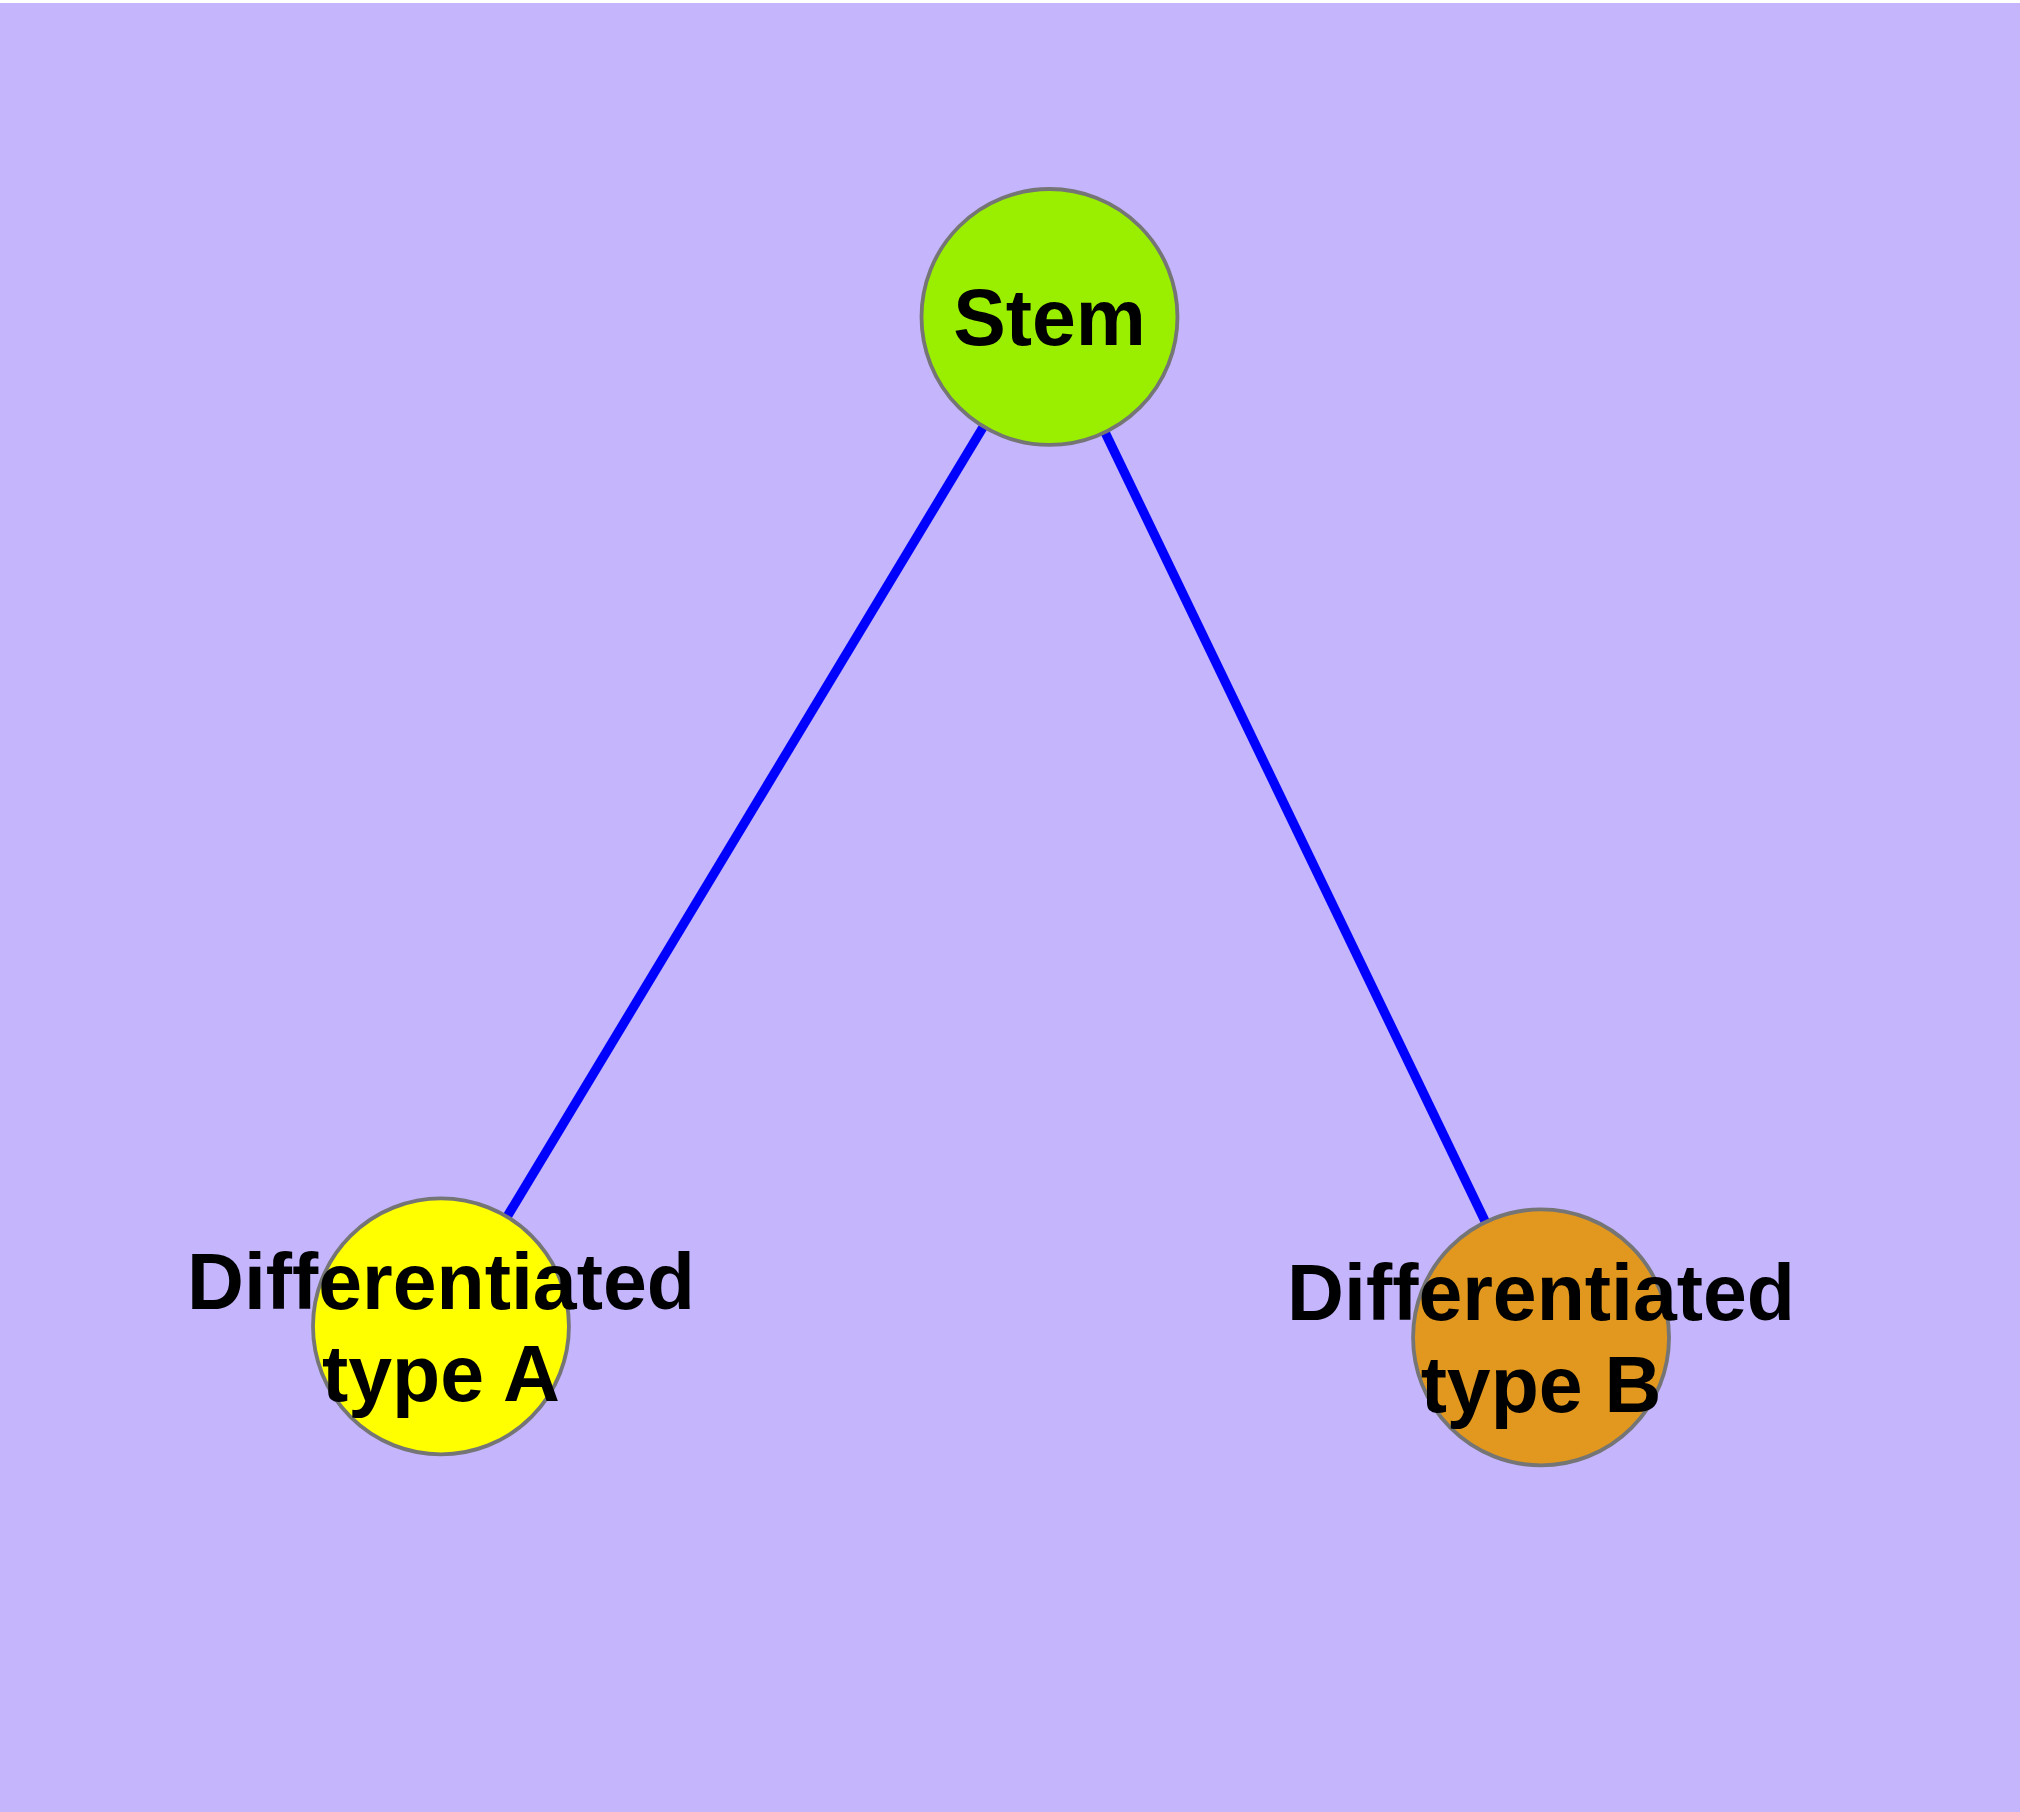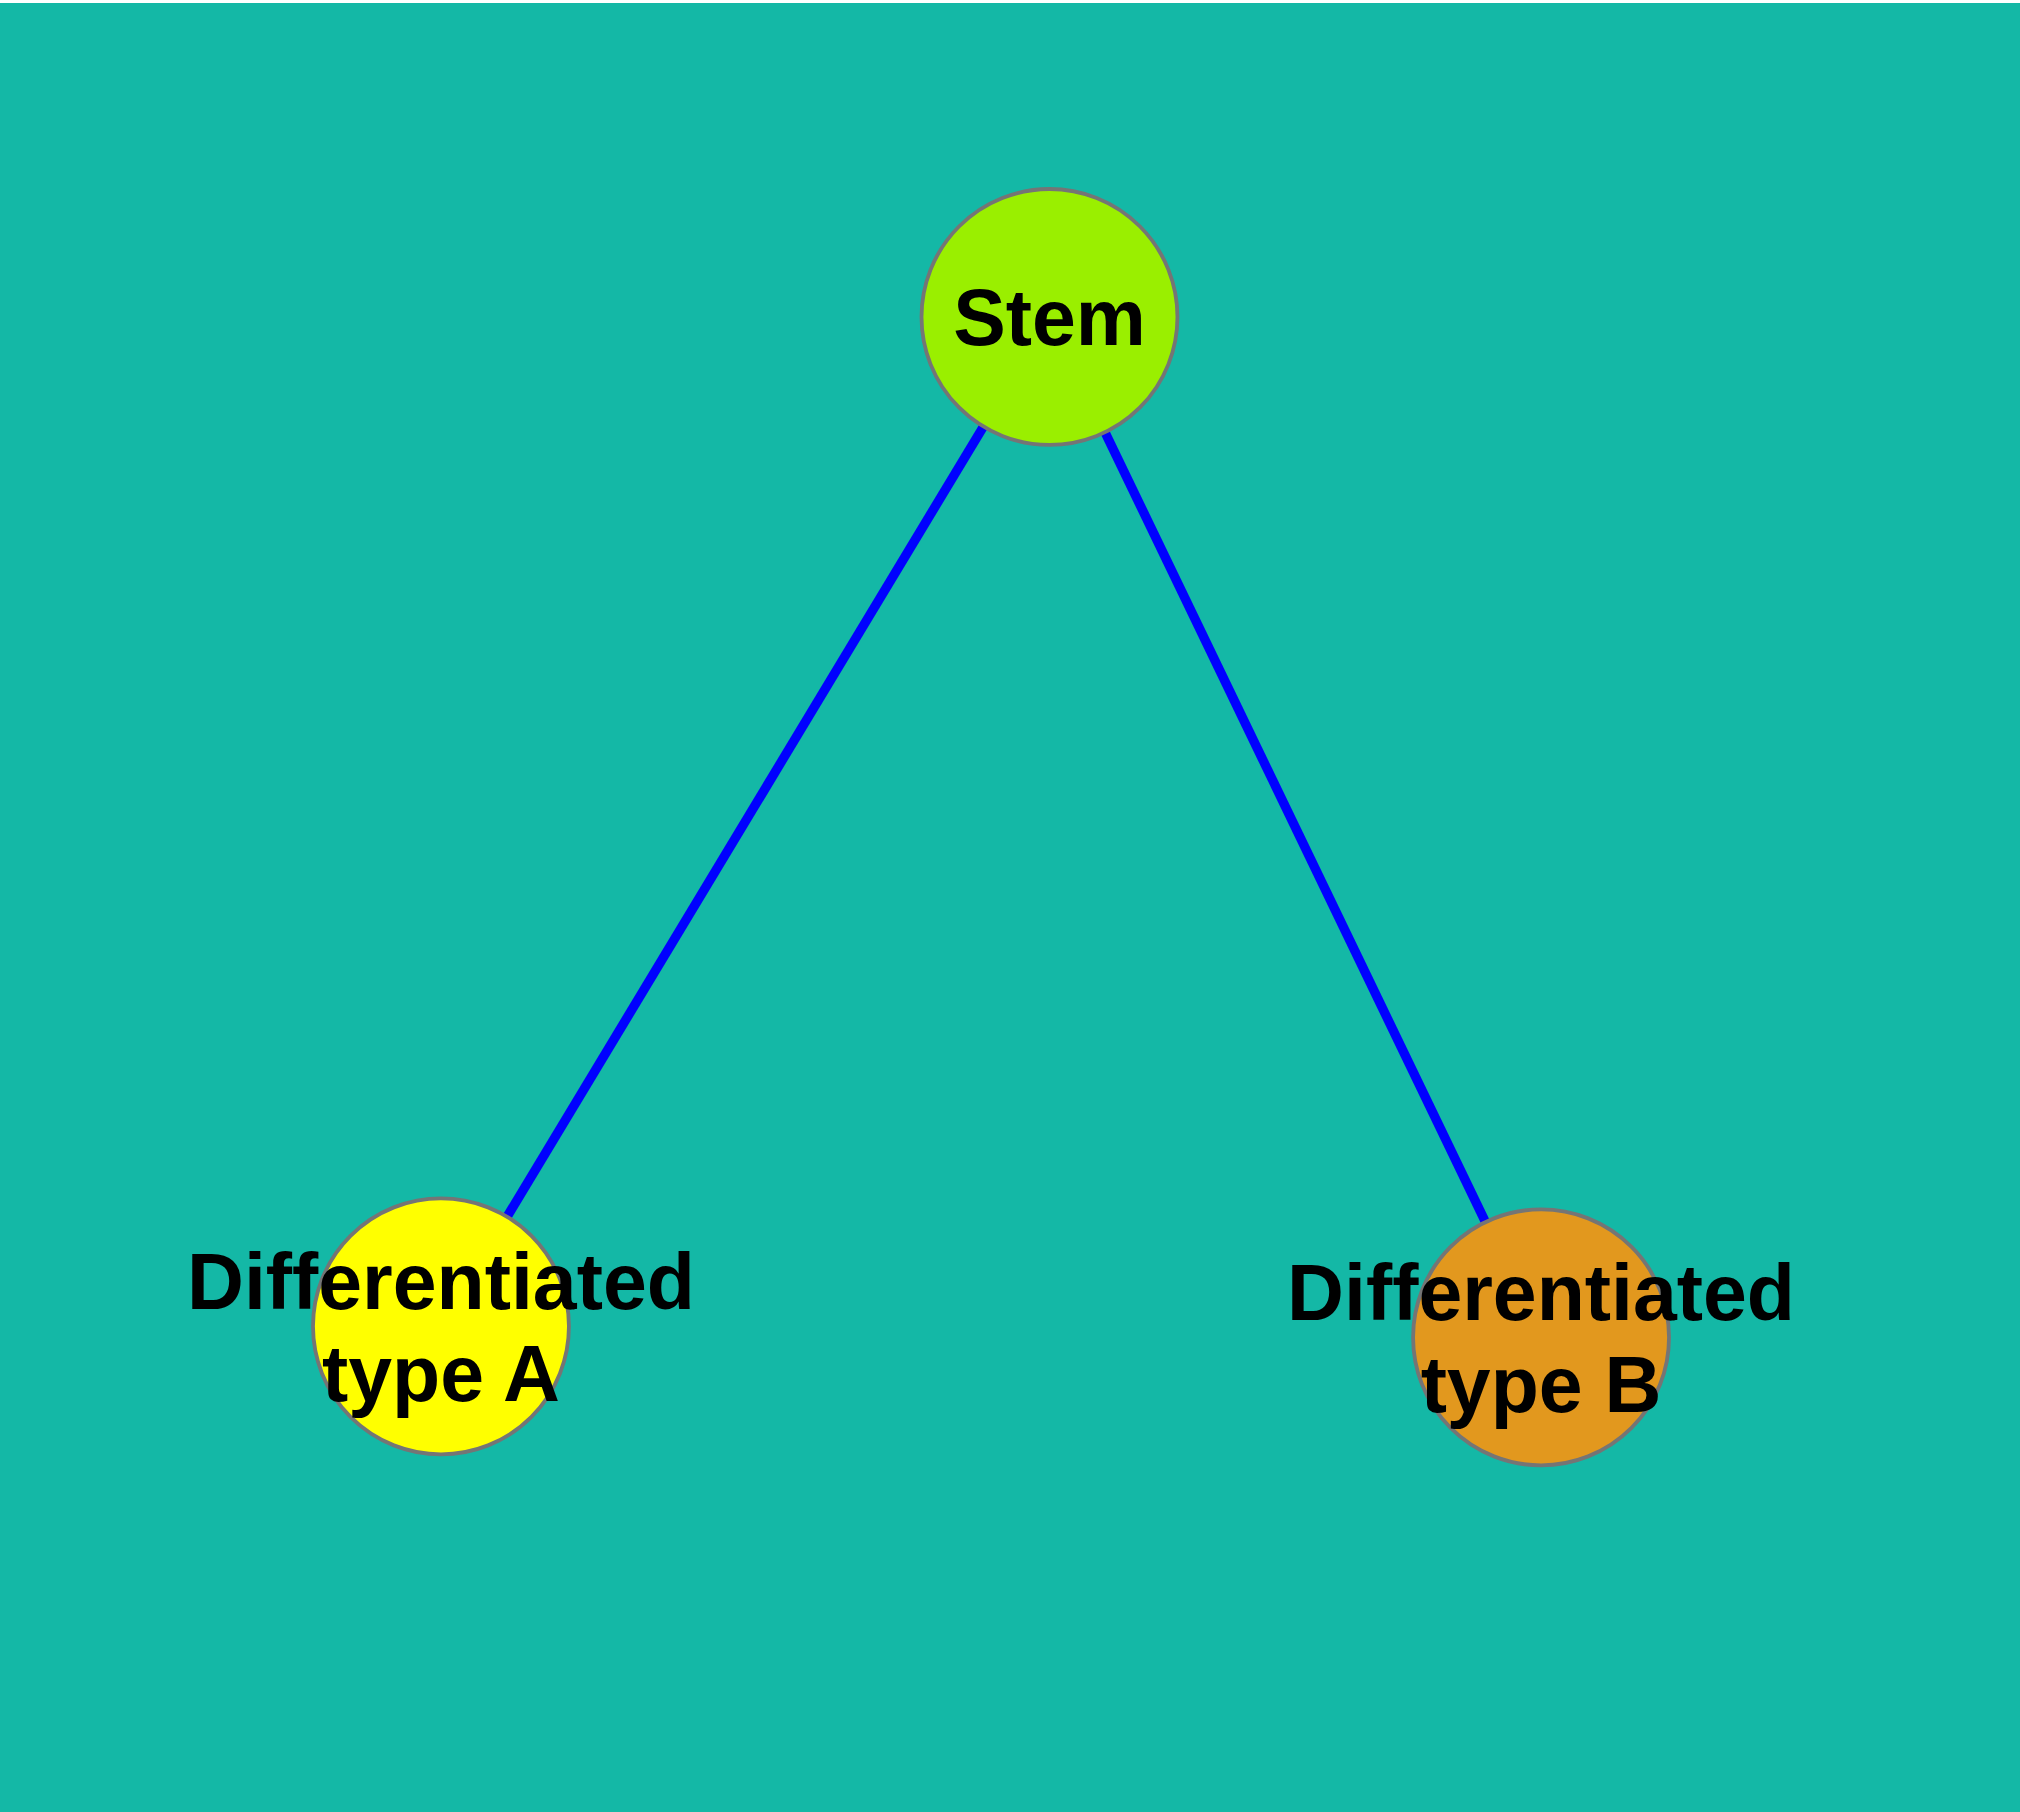--- a/index.html
+++ b/index.html
@@ -30,21 +30,21 @@
   svg.graph text {
     font-family: "Liberation Sans", "DejaVu Sans", sans-serif;
     font-weight: bold;
     font-size: 93px;
     text-anchor: middle;
   }
 </style>
 </head>
 <body>
 
-<div class="canvas" style="background: #14b8a6; text-decoration: underline;">
+<div class="canvas" style="background: #c4b5fd; text-decoration: underline;">
   <div class="top-strip" style="background: rgb(255, 255, 255);"></div>
   <svg class="graph" viewBox="0 0 2384 2138" xmlns="http://www.w3.org/2000/svg">
     <g>
         <line x1="1238" y1="374" x2="520" y2="1565" stroke="#0000FF" stroke-width="11"></line>
         <line x1="1238" y1="374" x2="1818" y2="1578" stroke="#0000FF" stroke-width="11"></line>
       </g>
     <g>
         <circle cx="1238" cy="374" r="151" fill="#9AEF00" stroke="#757575" stroke-width="4.5"></circle>
         <circle cx="520" cy="1565" r="151" fill="#FFFF00" stroke="#757575" stroke-width="4.5"></circle>
         <circle cx="1818" cy="1578" r="151" fill="#E2981E" stroke="#757575" stroke-width="4.5"></circle>

